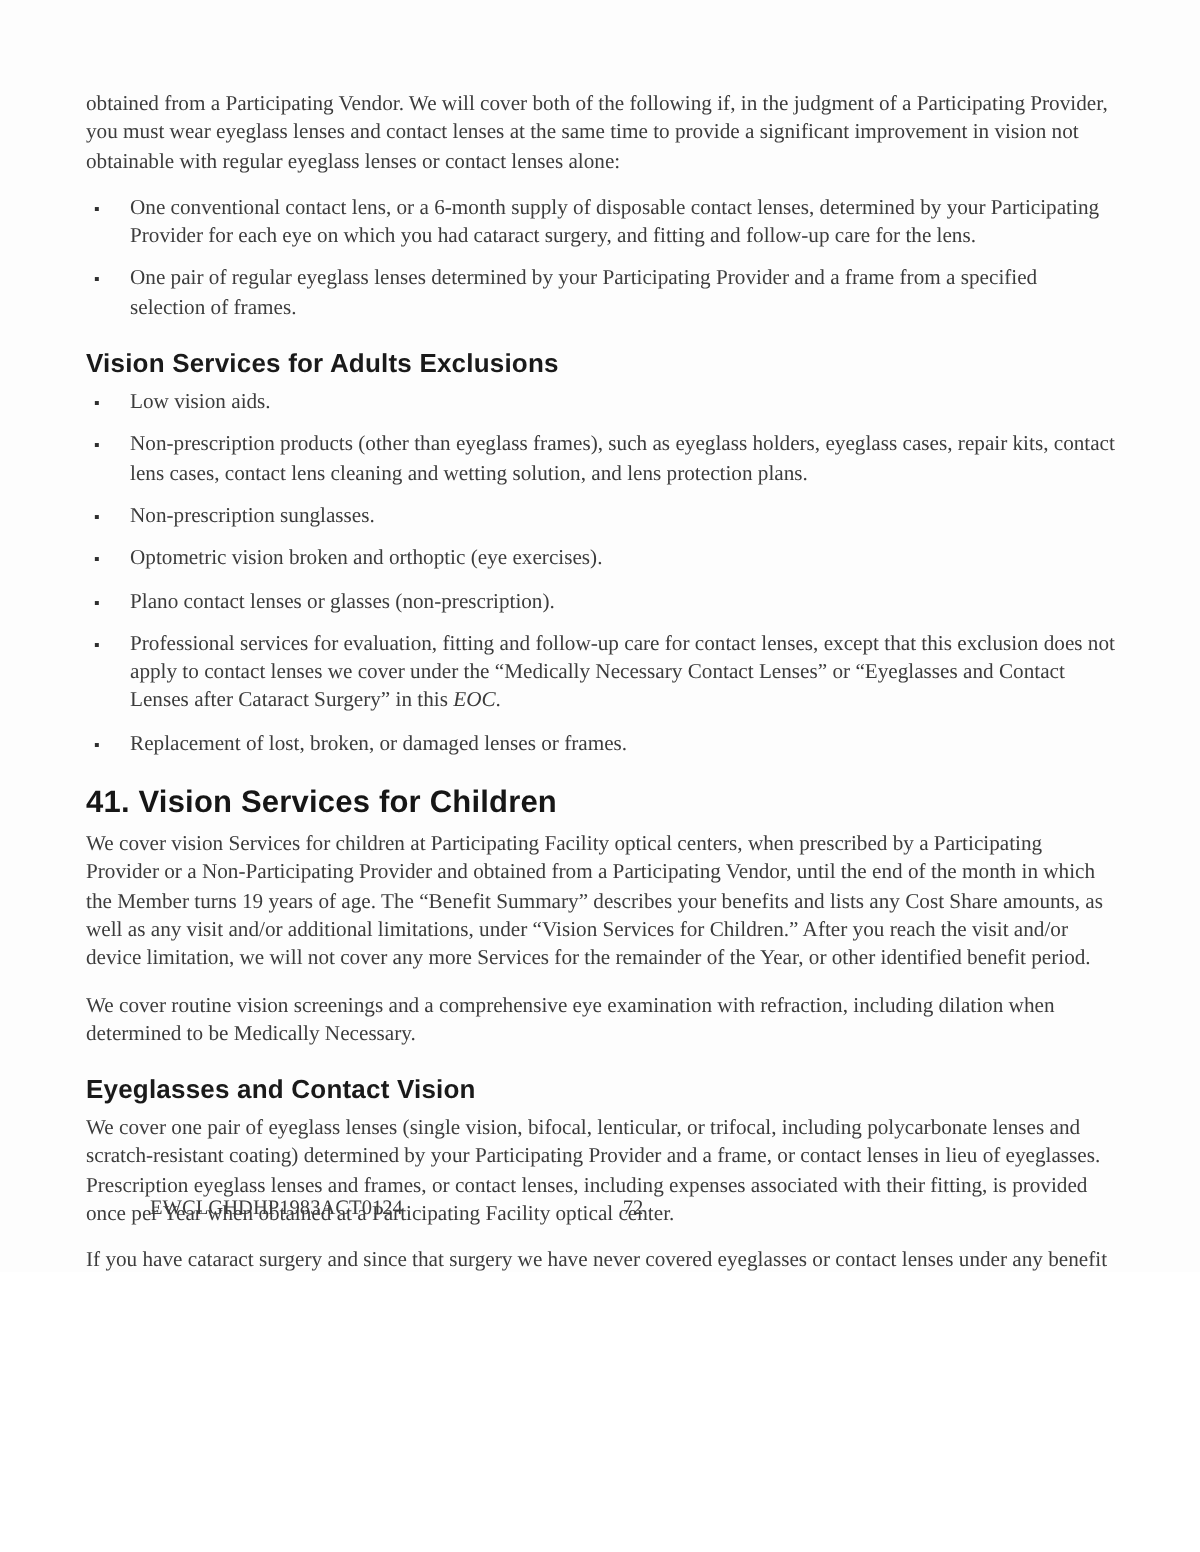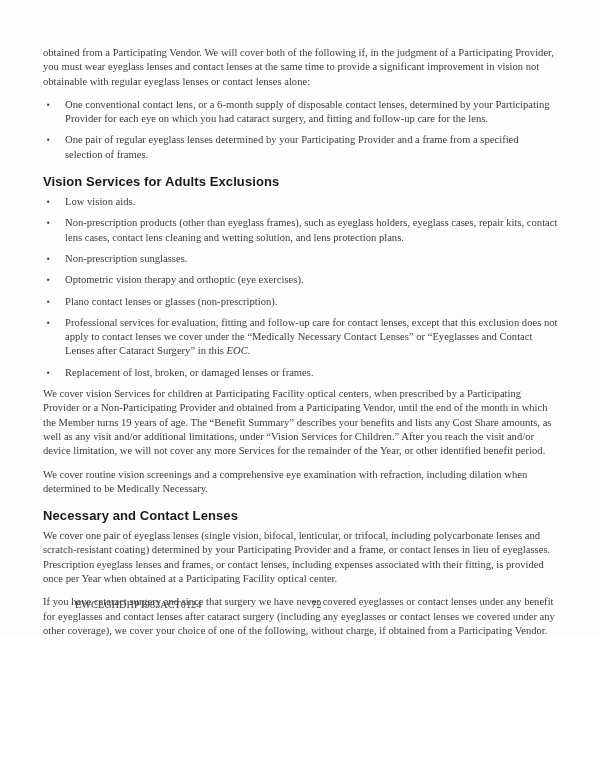--- a/index.html
+++ b/index.html
@@ -110,41 +110,42 @@
     <li>
       <span class="bm">▪</span>
       <span class="bt">Non-prescription products (other than eyeglass frames), such as eyeglass holders, eyeglass cases, repair kits, contact lens cases, contact lens cleaning and wetting solution, and lens protection plans.</span>
     </li>
     <li>
       <span class="bm">▪</span>
       <span class="bt">Non-prescription sunglasses.</span>
     </li>
     <li>
       <span class="bm">▪</span>
-      <span class="bt">Optometric vision therapy and orthoptic (eye exercises).</span>
+      <span class="bt">Optometric vision broken and orthoptic (eye exercises).</span>
     </li>
     <li>
       <span class="bm">▪</span>
       <span class="bt">Plano contact lenses or glasses (non-prescription).</span>
     </li>
     <li>
       <span class="bm">▪</span>
       <span class="bt"><span>Professional services for evaluation, fitting and follow-up care for contact lenses, except that this exclusion does not apply to contact lenses we cover under the “Medically Necessary Contact Lenses” or “Eyeglasses and Contact Lenses after Cataract Surgery” in this </span><em class="doc-italic">EOC</em><span>.</span></span>
     </li>
     <li>
       <span class="bm">▪</span>
       <span class="bt">Replacement of lost, broken, or damaged lenses or frames.</span>
     </li>
   </ul>
 
+  <h1 class="section-title">41. Vision Services for Children</h1>
   <p class="body">We cover vision Services for children at Participating Facility optical centers, when prescribed by a Participating Provider or a Non-Participating Provider and obtained from a Participating Vendor, until the end of the month in which the Member turns 19 years of age. The “Benefit Summary” describes your benefits and lists any Cost Share amounts, as well as any visit and/or additional limitations, under “Vision Services for Children.” After you reach the visit and/or device limitation, we will not cover any more Services for the remainder of the Year, or other identified benefit period.</p>
 
   <p class="body">We cover routine vision screenings and a comprehensive eye examination with refraction, including dilation when determined to be Medically Necessary.</p>
 
-  <h2 class="sub-title">Necessary and Contact Lenses</h2>
+  <h2 class="sub-title">Eyeglasses and Contact Vision</h2>
   <p class="body">We cover one pair of eyeglass lenses (single vision, bifocal, lenticular, or trifocal, including polycarbonate lenses and scratch-resistant coating) determined by your Participating Provider and a frame, or contact lenses in lieu of eyeglasses. Prescription eyeglass lenses and frames, or contact lenses, including expenses associated with their fitting, is provided once per Year when obtained at a Participating Facility optical center.</p>
 
   <p class="body">If you have cataract surgery and since that surgery we have never covered eyeglasses or contact lenses under any benefit for eyeglasses and contact lenses after cataract surgery (including any eyeglasses or contact lenses we covered under any other coverage), we cover your choice of one of the following, without charge, if obtained from a Participating Vendor. We will cover both of the following if, in the judgment of a Participating Provider, you must wear eyeglass lenses and contact lenses at the same time to provide a significant improvement in vision not obtainable with regular eyeglass lenses or contact lenses alone:</p>
 
   <div class="footer">
     <span class="f-left">EWCLGHDHP1983ACT0124</span>
     <span class="f-center">72</span>
   </div>
 
 </div>

